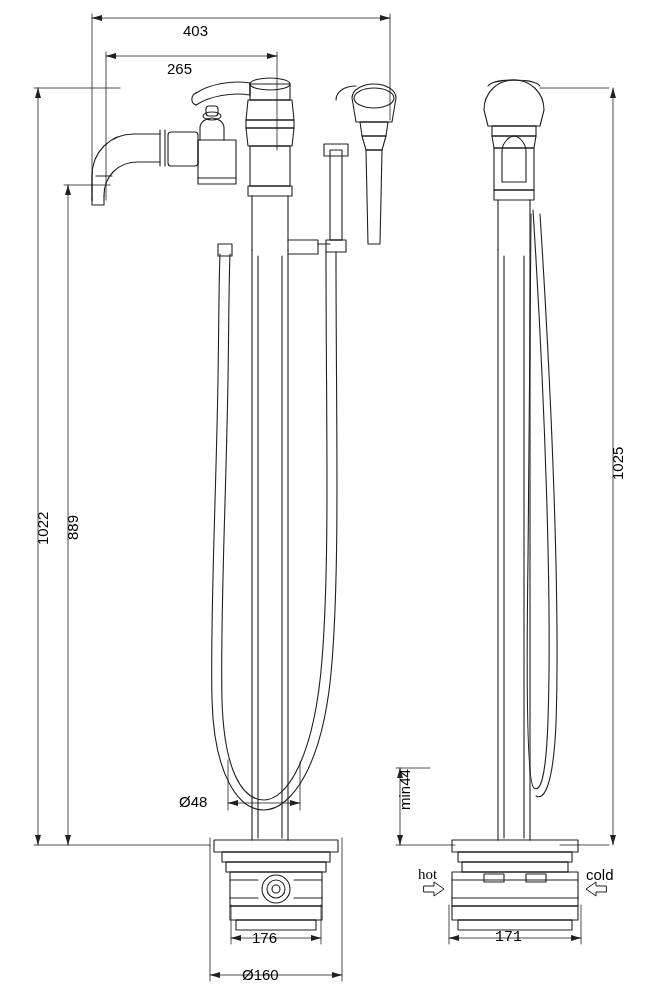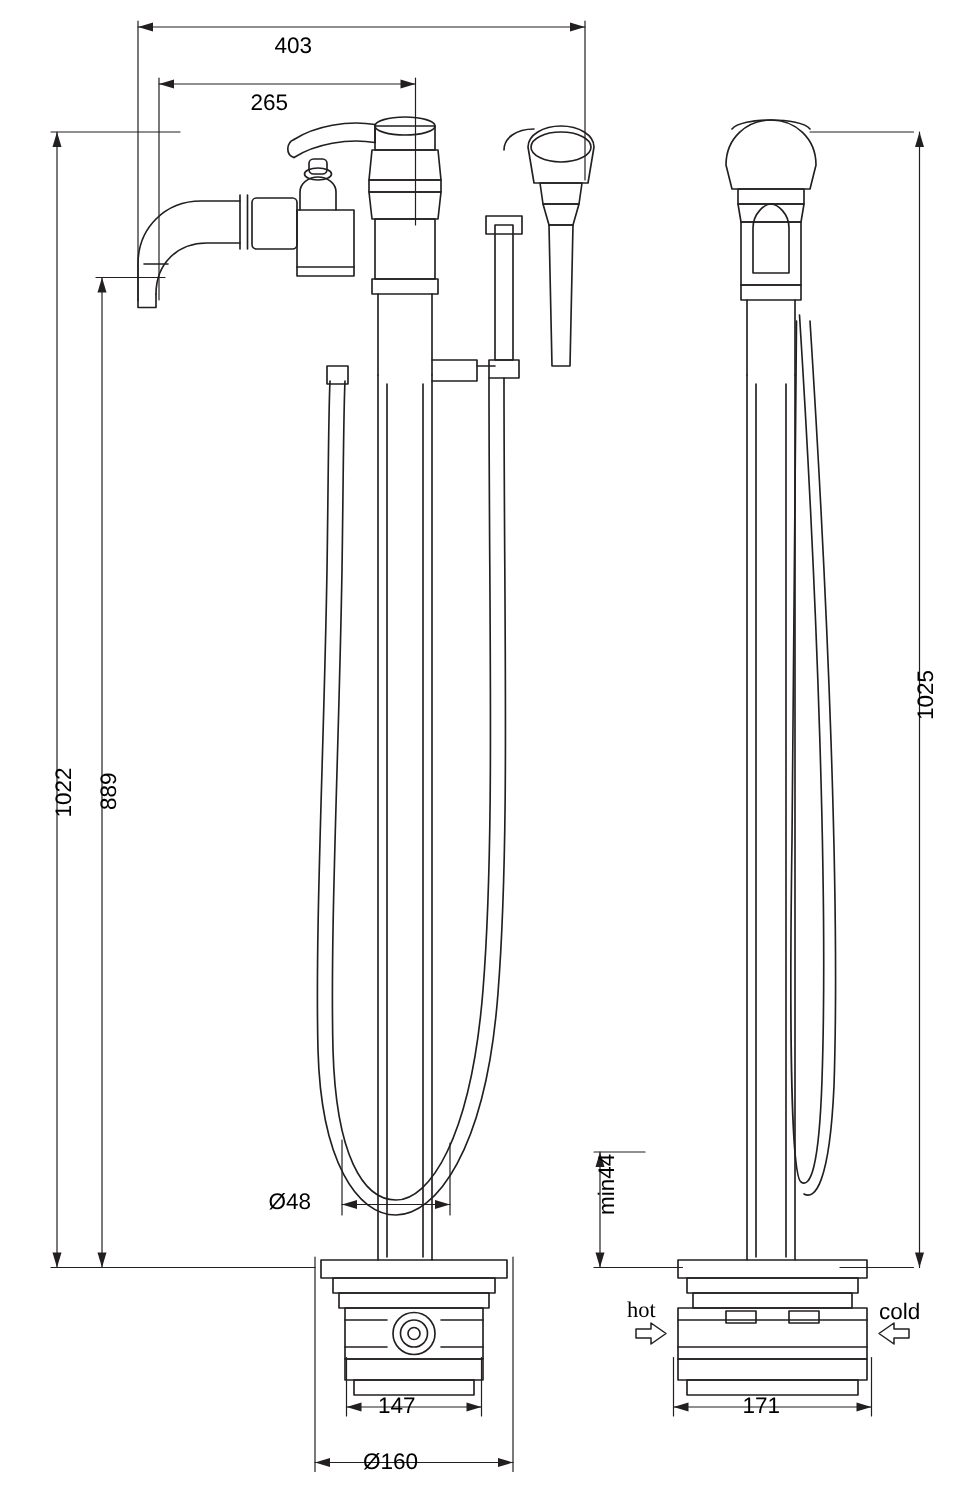--- a/index.html
+++ b/index.html
@@ -191,20 +191,20 @@
 
     </g>
   </svg>
 
   <div class="dim-label" style="left:183px;top:22px;">403</div>
   <div class="dim-label" style="left:167px;top:60px;">265</div>
   <div class="dim-label rot" style="left:34px;top:545px;">1022</div>
   <div class="dim-label rot" style="left:64px;top:540px;">889</div>
   <div class="dim-label rot" style="left:609px;top:480px;">1025</div>
   <div class="dim-label" style="left:179px;top:793px;">Ø48</div>
-  <div class="dim-label" style="left:252px;top:929px;">147</div>
+  <div class="dim-label" style="left:252px;top:929px;">176</div>
   <div class="dim-label" style="left:242px;top:966px;">Ø160</div>
-  <div class="dim-label" style="left:495px;top:929px;">171</div>
+  <div class="dim-label" style="left:495px;top:929px;font-family:Liberation Mono, monospace;">171</div>
   <div class="dim-label rot" style="left:396px;top:810px;">min44</div>
   <div class="dim-label" style="left:418px;top:866px;font-family:Liberation Serif, serif;">hot</div>
   <div class="dim-label" style="left:586px;top:866px;text-align:center;">cold</div>
 
 </div>
 
 </body></html>

